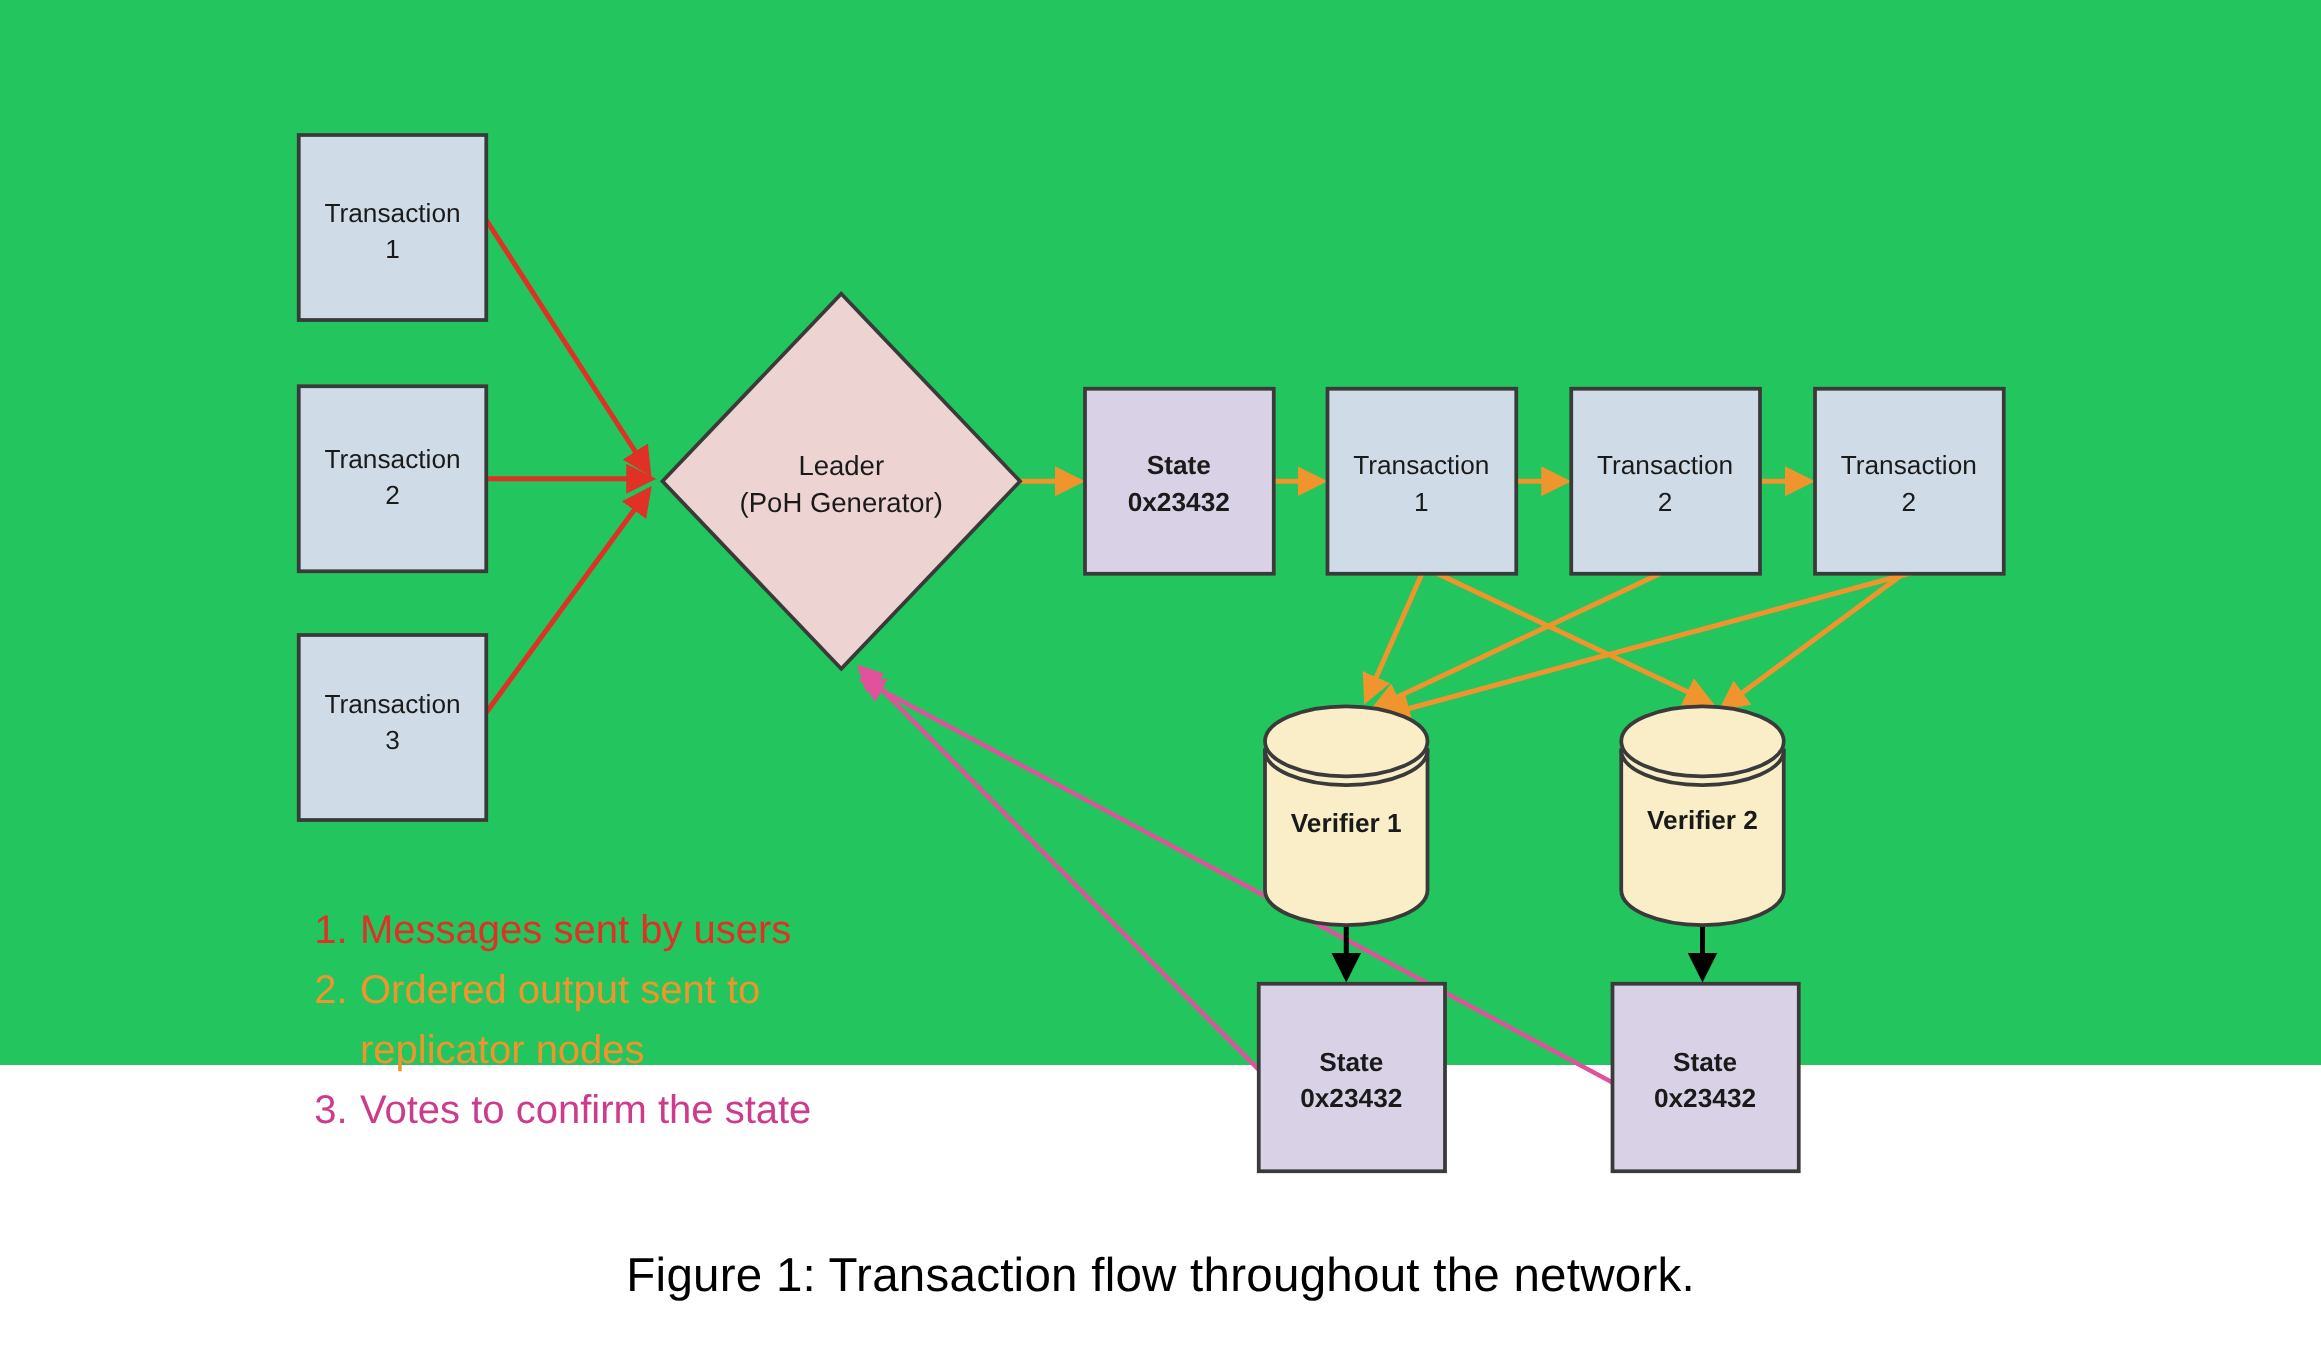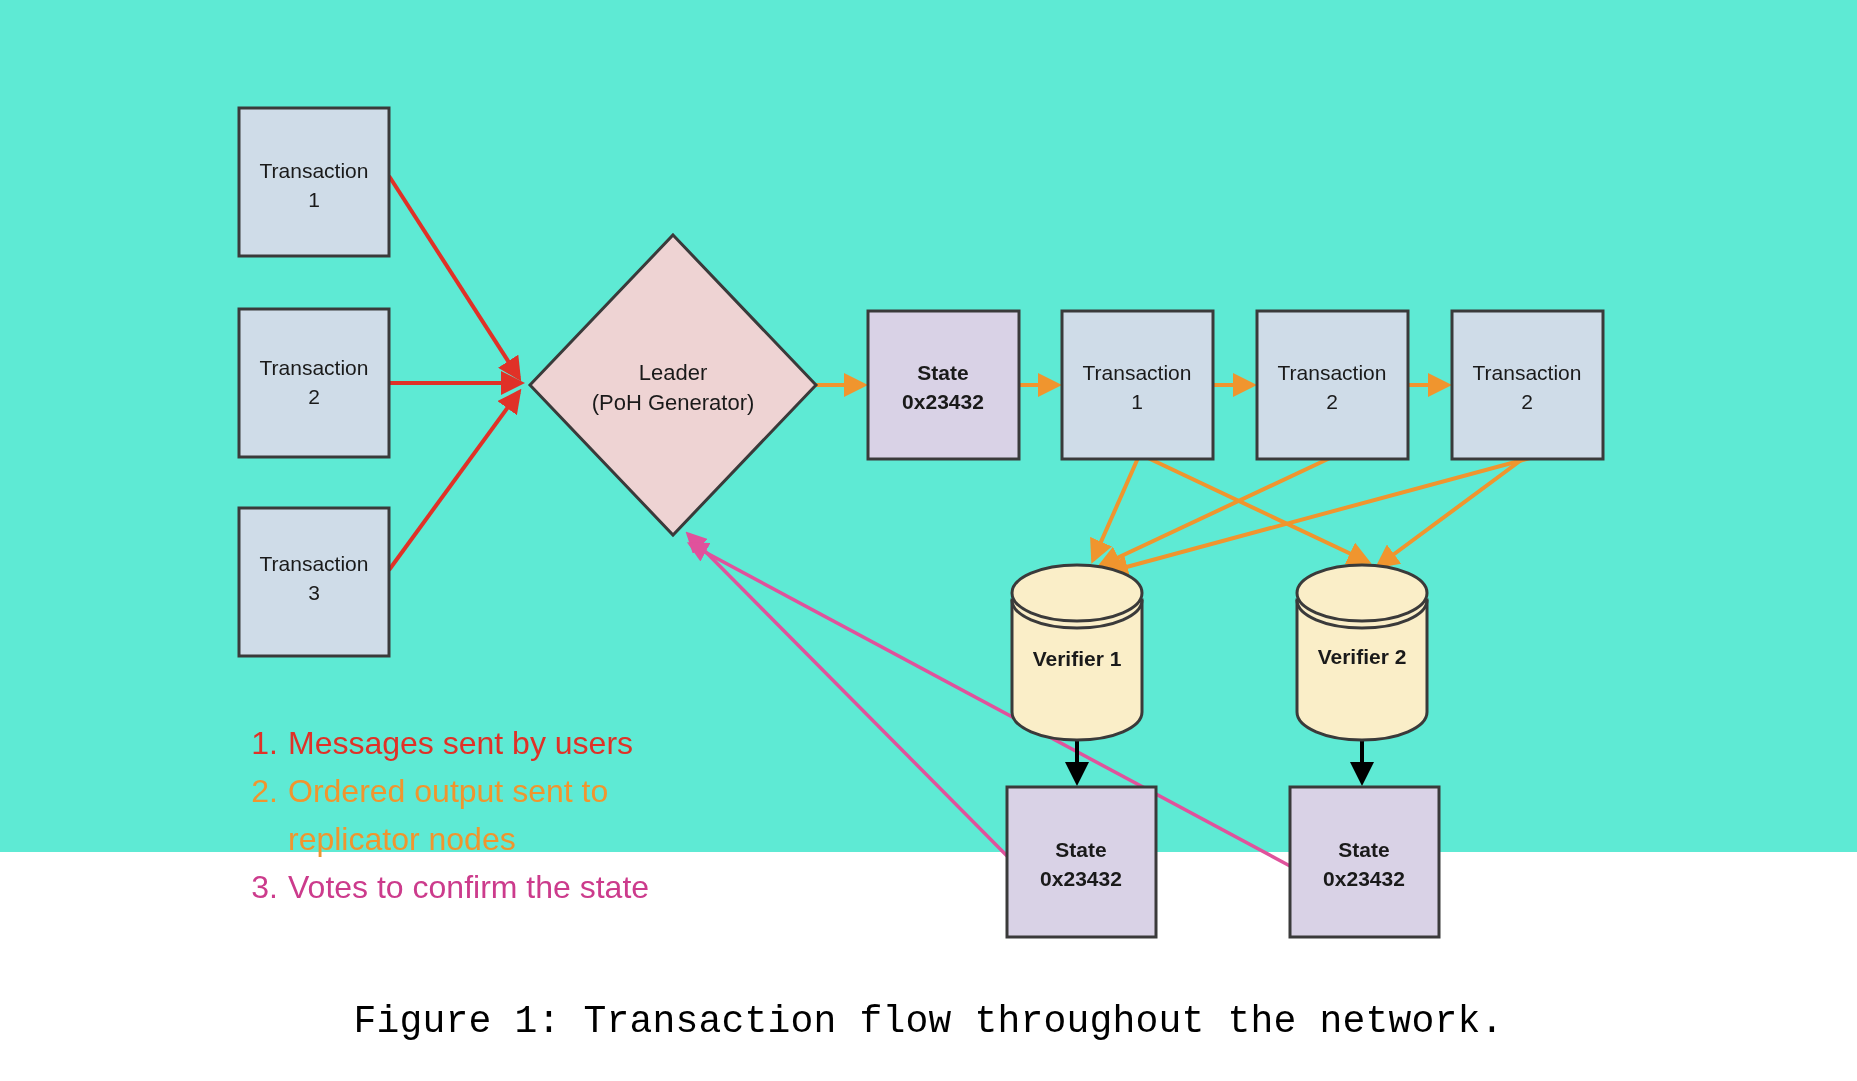--- a/index.html
+++ b/index.html
@@ -10,21 +10,21 @@
   body {
     width: 1857px;
     height: 1081px;
     font-family: "Liberation Sans", sans-serif;
     overflow: hidden;
   }
   #figure-root {
     position: relative;
     width: 1857px;
     height: 852px;
-    background: #5eead4;
+    background: #22c55e;
   }
   #diagram-svg {
     position: absolute;
     left: 0;
     top: 0;
     width: 1857px;
     height: 1000px;
   }
   .node-label {
     font-family: "Liberation Sans", sans-serif;
@@ -44,21 +44,21 @@
     font-family: "Liberation Sans", sans-serif;
     font-size: 32px;
     text-anchor: start;
   }
   #caption {
     position: absolute;
     left: 0;
     top: 1000px;
     width: 1857px;
     text-align: center;
-    font-family: Liberation Mono, monospace;
+    font-family: Liberation Sans, sans-serif;
     font-size: 38px;
     color: #000000;
     letter-spacing: 0.2px;
   }
 </style>
 </head>
 <body>
 
 <div id="figure-root">
 

